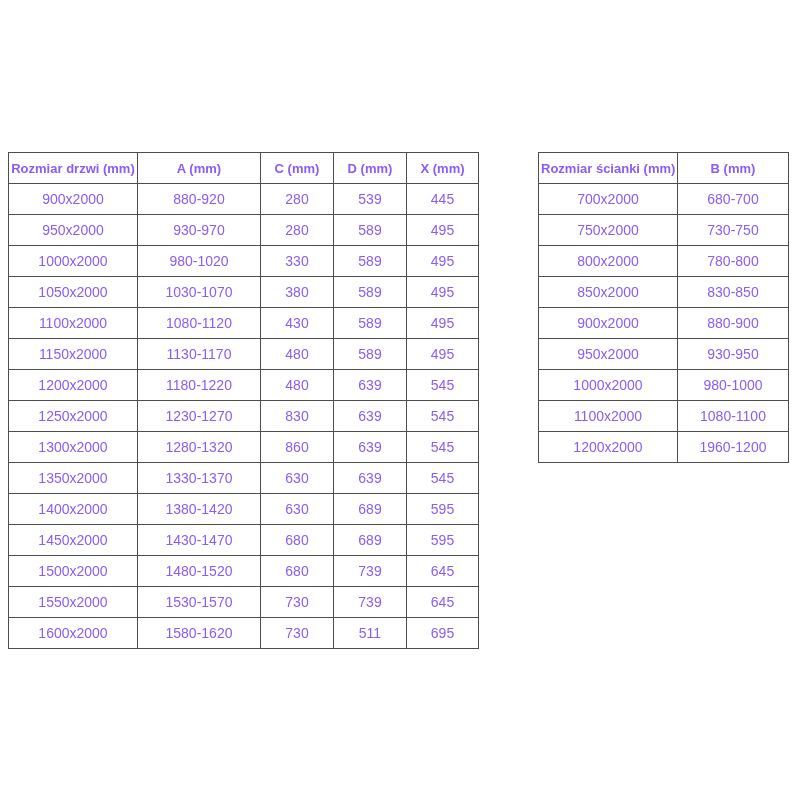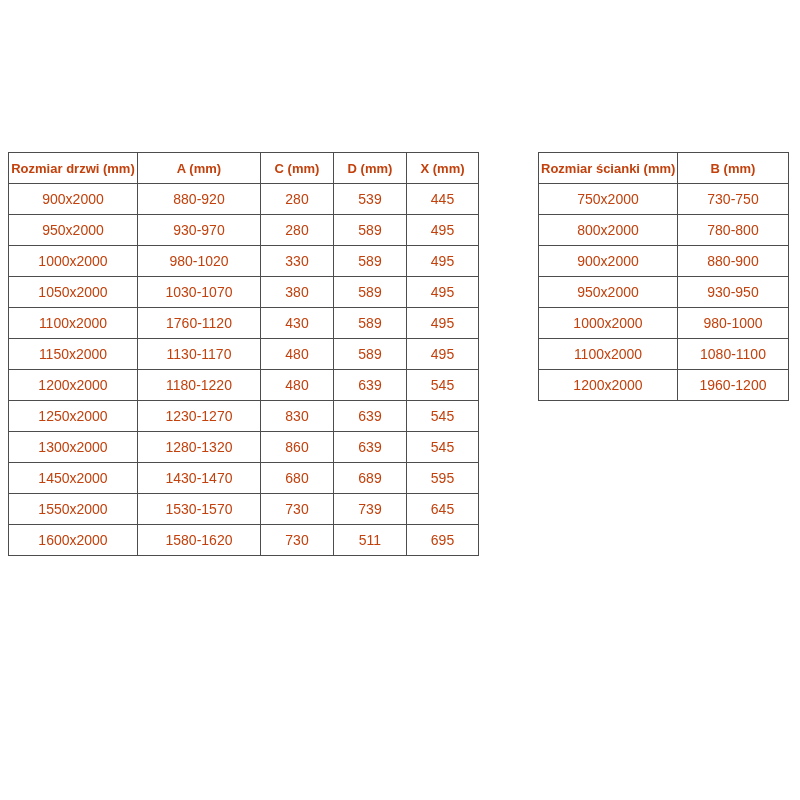--- a/index.html
+++ b/index.html
@@ -6,21 +6,21 @@
     margin: 0;
     padding: 0;
     background: #ffffff;
   }
   .canvas {
     position: relative;
     width: 800px;
     height: 753px;
     background: #ffffff;
     font-family: "Liberation Sans", sans-serif;
-    color: #c2410c;
+    color: #8b5cf6;
     overflow: hidden;
   }
   table.dim-table {
     position: absolute;
     border-collapse: collapse;
     table-layout: fixed;
     background: #ffffff;
   }
   table.dim-table th,
   table.dim-table td {
@@ -89,21 +89,21 @@
         </tr>
         <tr>
           <td>1050x2000</td>
           <td>1030-1070</td>
           <td>380</td>
           <td>589</td>
           <td>495</td>
         </tr>
         <tr>
           <td>1100x2000</td>
-          <td>1760-1120</td>
+          <td>1080-1120</td>
           <td>430</td>
           <td>589</td>
           <td>495</td>
         </tr>
         <tr>
           <td>1150x2000</td>
           <td>1130-1170</td>
           <td>480</td>
           <td>589</td>
           <td>495</td>
@@ -121,27 +121,48 @@
           <td>830</td>
           <td>639</td>
           <td>545</td>
         </tr>
         <tr>
           <td>1300x2000</td>
           <td>1280-1320</td>
           <td>860</td>
           <td>639</td>
           <td>545</td>
+        </tr>
+        <tr>
+          <td>1350x2000</td>
+          <td>1330-1370</td>
+          <td>630</td>
+          <td>639</td>
+          <td>545</td>
+        </tr>
+        <tr>
+          <td>1400x2000</td>
+          <td>1380-1420</td>
+          <td>630</td>
+          <td>689</td>
+          <td>595</td>
         </tr>
         <tr>
           <td>1450x2000</td>
           <td>1430-1470</td>
           <td>680</td>
           <td>689</td>
           <td>595</td>
+        </tr>
+        <tr>
+          <td>1500x2000</td>
+          <td>1480-1520</td>
+          <td>680</td>
+          <td>739</td>
+          <td>645</td>
         </tr>
         <tr>
           <td>1550x2000</td>
           <td>1530-1570</td>
           <td>730</td>
           <td>739</td>
           <td>645</td>
         </tr>
         <tr>
           <td>1600x2000</td>
@@ -159,28 +180,36 @@
       <col style="width:111px">
     </colgroup>
     <thead>
         <tr>
           <th>Rozmiar ścianki (mm)</th>
           <th>B (mm)</th>
         </tr>
       </thead>
     <tbody>
         <tr>
+          <td>700x2000</td>
+          <td>680-700</td>
+        </tr>
+        <tr>
           <td>750x2000</td>
           <td>730-750</td>
         </tr>
         <tr>
           <td>800x2000</td>
           <td>780-800</td>
         </tr>
         <tr>
+          <td>850x2000</td>
+          <td>830-850</td>
+        </tr>
+        <tr>
           <td>900x2000</td>
           <td>880-900</td>
         </tr>
         <tr>
           <td>950x2000</td>
           <td>930-950</td>
         </tr>
         <tr>
           <td>1000x2000</td>
           <td>980-1000</td>

